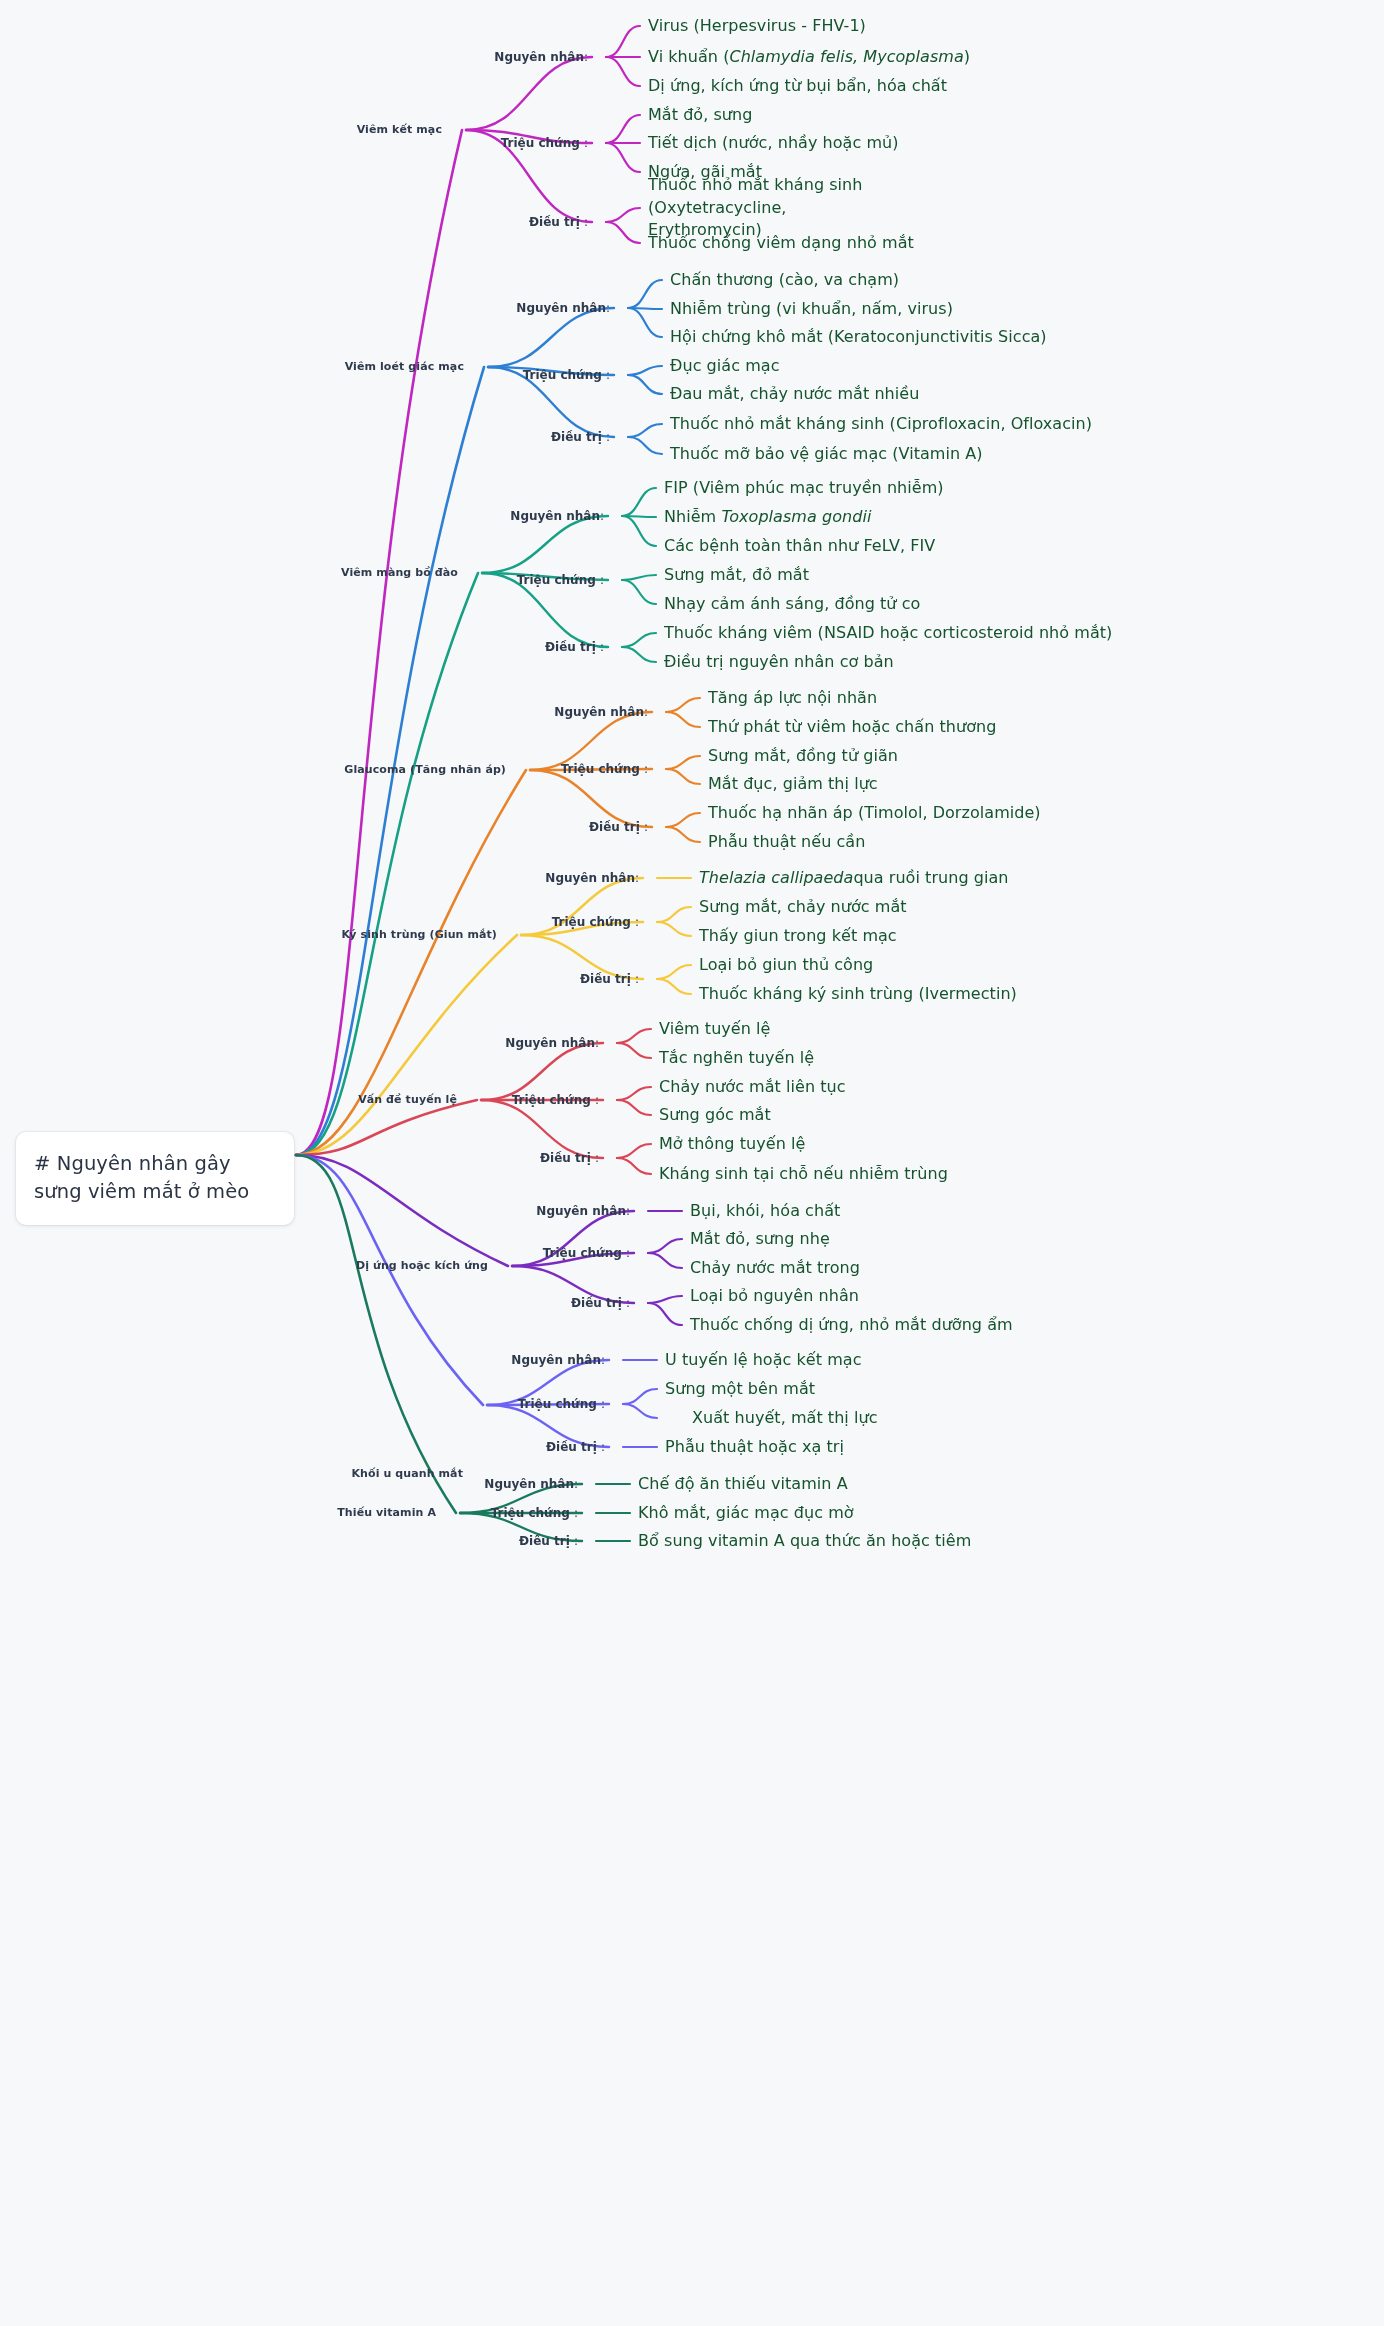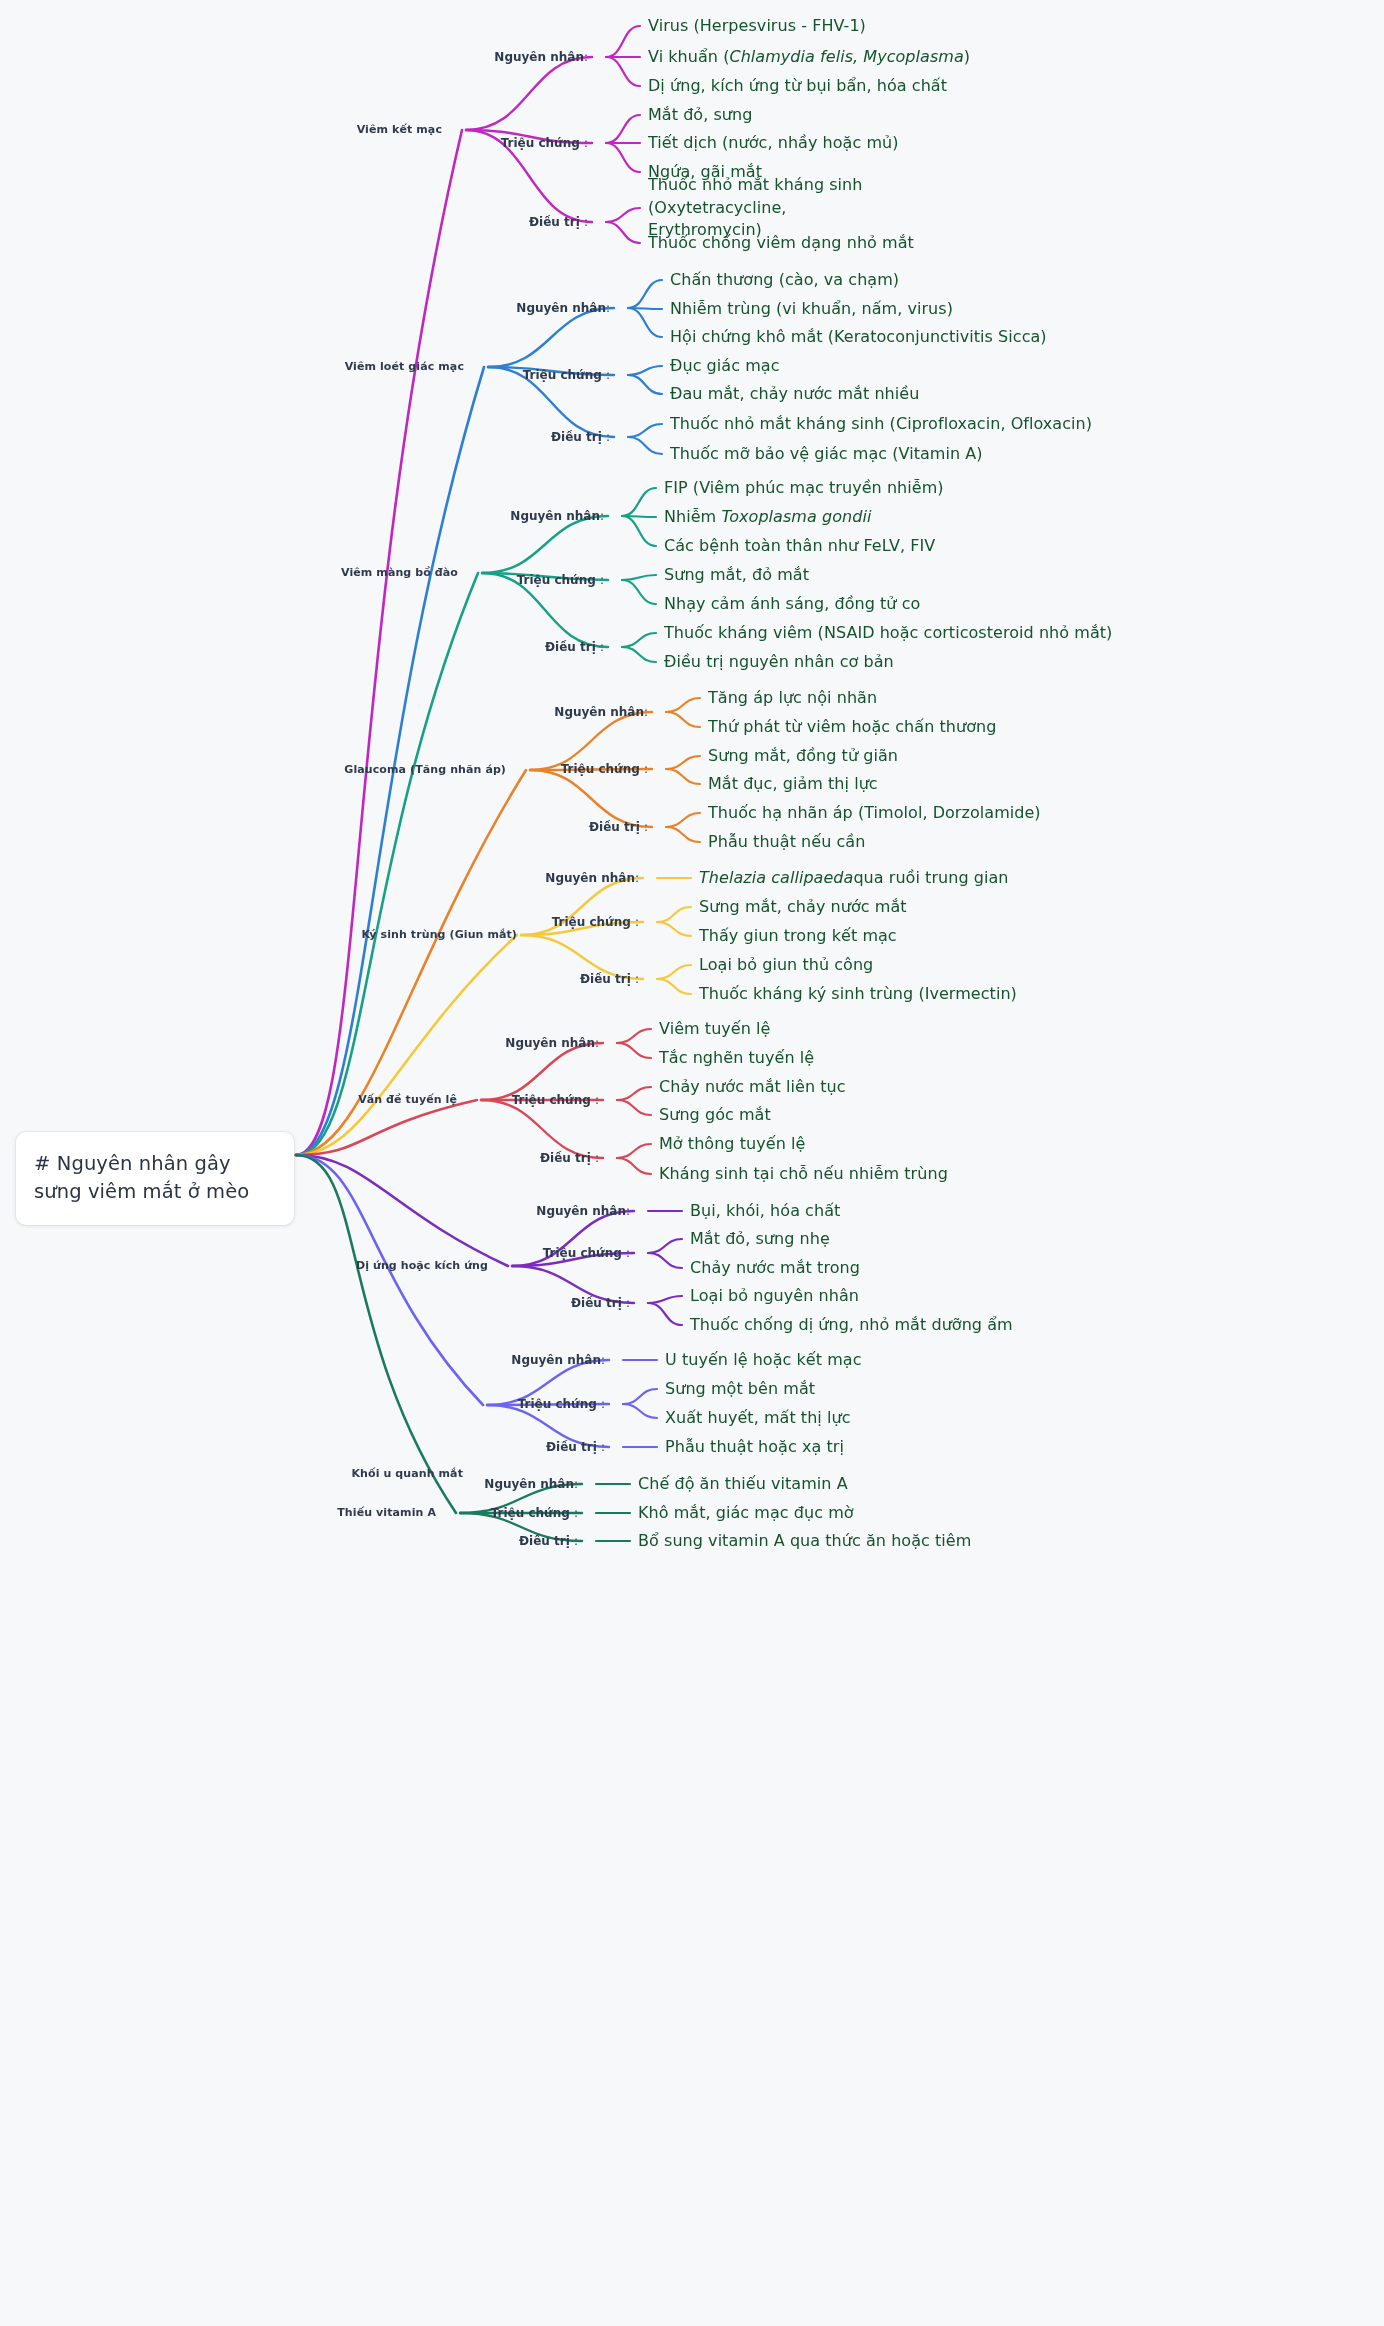--- a/index.html
+++ b/index.html
@@ -193,21 +193,21 @@
       <div class="node n-branch" style="top: 770px; left: 0px; width: 520px; padding-right: 14px;">Glaucoma (Tăng nhãn áp)</div>
       <div class="node n-cat" style="top: 712px; left: 0px; width: 660px; padding-right: 12px;"><b>Nguyên nhân</b>:</div>
       <div class="node n-leaf" style="top: 698px; left: 708px;">Tăng áp lực nội nhãn</div>
       <div class="node n-leaf" style="top: 727px; left: 708px;">Thứ phát từ viêm hoặc chấn thương</div>
       <div class="node n-cat" style="top: 769px; left: 0px; width: 660px; padding-right: 12px;"><b>Triệu chứng </b>:</div>
       <div class="node n-leaf" style="top: 756px; left: 708px;">Sưng mắt, đồng tử giãn</div>
       <div class="node n-leaf" style="top: 784px; left: 708px;">Mắt đục, giảm thị lực</div>
       <div class="node n-cat" style="top: 827px; left: 0px; width: 660px; padding-right: 12px;"><b>Điều trị </b>:</div>
       <div class="node n-leaf" style="top: 813px; left: 708px;">Thuốc hạ nhãn áp (Timolol, Dorzolamide)</div>
       <div class="node n-leaf" style="top: 842px; left: 708px;">Phẫu thuật nếu cần</div>
-      <div class="node n-branch" style="top: 935px; left: 0px; width: 511px; padding-right: 14px; margin-left: 20px;">Ký sinh trùng (Giun mắt)</div>
+      <div class="node n-branch" style="top: 935px; left: 0px; width: 511px; padding-right: 14px;">Ký sinh trùng (Giun mắt)</div>
       <div class="node n-cat" style="top: 878px; left: 0px; width: 651px; padding-right: 12px;"><b>Nguyên nhân</b>:</div>
       <div class="node n-leaf" style="top: 878px; left: 699px;"><i>Thelazia callipaeda</i>qua ruồi trung gian</div>
       <div class="node n-cat" style="top: 922px; left: 0px; width: 651px; padding-right: 12px;"><b>Triệu chứng </b>:</div>
       <div class="node n-leaf" style="top: 907px; left: 699px;">Sưng mắt, chảy nước mắt</div>
       <div class="node n-leaf" style="top: 936px; left: 699px;">Thấy giun trong kết mạc</div>
       <div class="node n-cat" style="top: 979px; left: 0px; width: 651px; padding-right: 12px;"><b>Điều trị </b>:</div>
       <div class="node n-leaf" style="top: 965px; left: 699px;">Loại bỏ giun thủ công</div>
       <div class="node n-leaf" style="top: 994px; left: 699px;">Thuốc kháng ký sinh trùng (Ivermectin)</div>
       <div class="node n-branch" style="top: 1100px; left: 0px; width: 471px; padding-right: 14px;">Vấn đề tuyến lệ</div>
       <div class="node n-cat" style="top: 1043px; left: 0px; width: 611px; padding-right: 12px;"><b>Nguyên nhân</b>:</div>
@@ -226,21 +226,21 @@
       <div class="node n-leaf" style="top: 1239px; left: 690px;">Mắt đỏ, sưng nhẹ</div>
       <div class="node n-leaf" style="top: 1268px; left: 690px;">Chảy nước mắt trong</div>
       <div class="node n-cat" style="top: 1303px; left: 0px; width: 642px; padding-right: 12px;"><b>Điều trị </b>:</div>
       <div class="node n-leaf" style="top: 1296px; left: 690px;">Loại bỏ nguyên nhân</div>
       <div class="node n-leaf" style="top: 1325px; left: 690px;">Thuốc chống dị ứng, nhỏ mắt dưỡng ẩm</div>
       <div class="node n-branch" style="top: 1474px; left: 0px; width: 477px; padding-right: 14px;">Khối u quanh mắt</div>
       <div class="node n-cat" style="top: 1360px; left: 0px; width: 617px; padding-right: 12px;"><b>Nguyên nhân</b>:</div>
       <div class="node n-leaf" style="top: 1360px; left: 665px;">U tuyến lệ hoặc kết mạc</div>
       <div class="node n-cat" style="top: 1404px; left: 0px; width: 617px; padding-right: 12px;"><b>Triệu chứng </b>:</div>
       <div class="node n-leaf" style="top: 1389px; left: 665px;">Sưng một bên mắt</div>
-      <div class="node n-leaf" style="top: 1418px; left: 665px;">Xuất huyết, mất thị lực</div>
+      <div class="node n-leaf" style="top: 1418px; left: 692px;">Xuất huyết, mất thị lực</div>
       <div class="node n-cat" style="top: 1447px; left: 0px; width: 617px; padding-right: 12px;"><b>Điều trị </b>:</div>
       <div class="node n-leaf" style="top: 1447px; left: 665px;">Phẫu thuật hoặc xạ trị</div>
       <div class="node n-branch" style="top: 1513px; left: 0px; width: 450px; padding-right: 14px;">Thiếu vitamin A</div>
       <div class="node n-cat" style="top: 1484px; left: 0px; width: 590px; padding-right: 12px;"><b>Nguyên nhân</b>:</div>
       <div class="node n-leaf" style="top: 1484px; left: 638px;">Chế độ ăn thiếu vitamin A</div>
       <div class="node n-cat" style="top: 1513px; left: 0px; width: 590px; padding-right: 12px;"><b>Triệu chứng </b>:</div>
       <div class="node n-leaf" style="top: 1513px; left: 638px;">Khô mắt, giác mạc đục mờ</div>
       <div class="node n-cat" style="top: 1541px; left: 0px; width: 590px; padding-right: 12px;"><b>Điều trị </b>:</div>
       <div class="node n-leaf" style="top: 1541px; left: 638px;">Bổ sung vitamin A qua thức ăn hoặc tiêm</div>
     </div>

